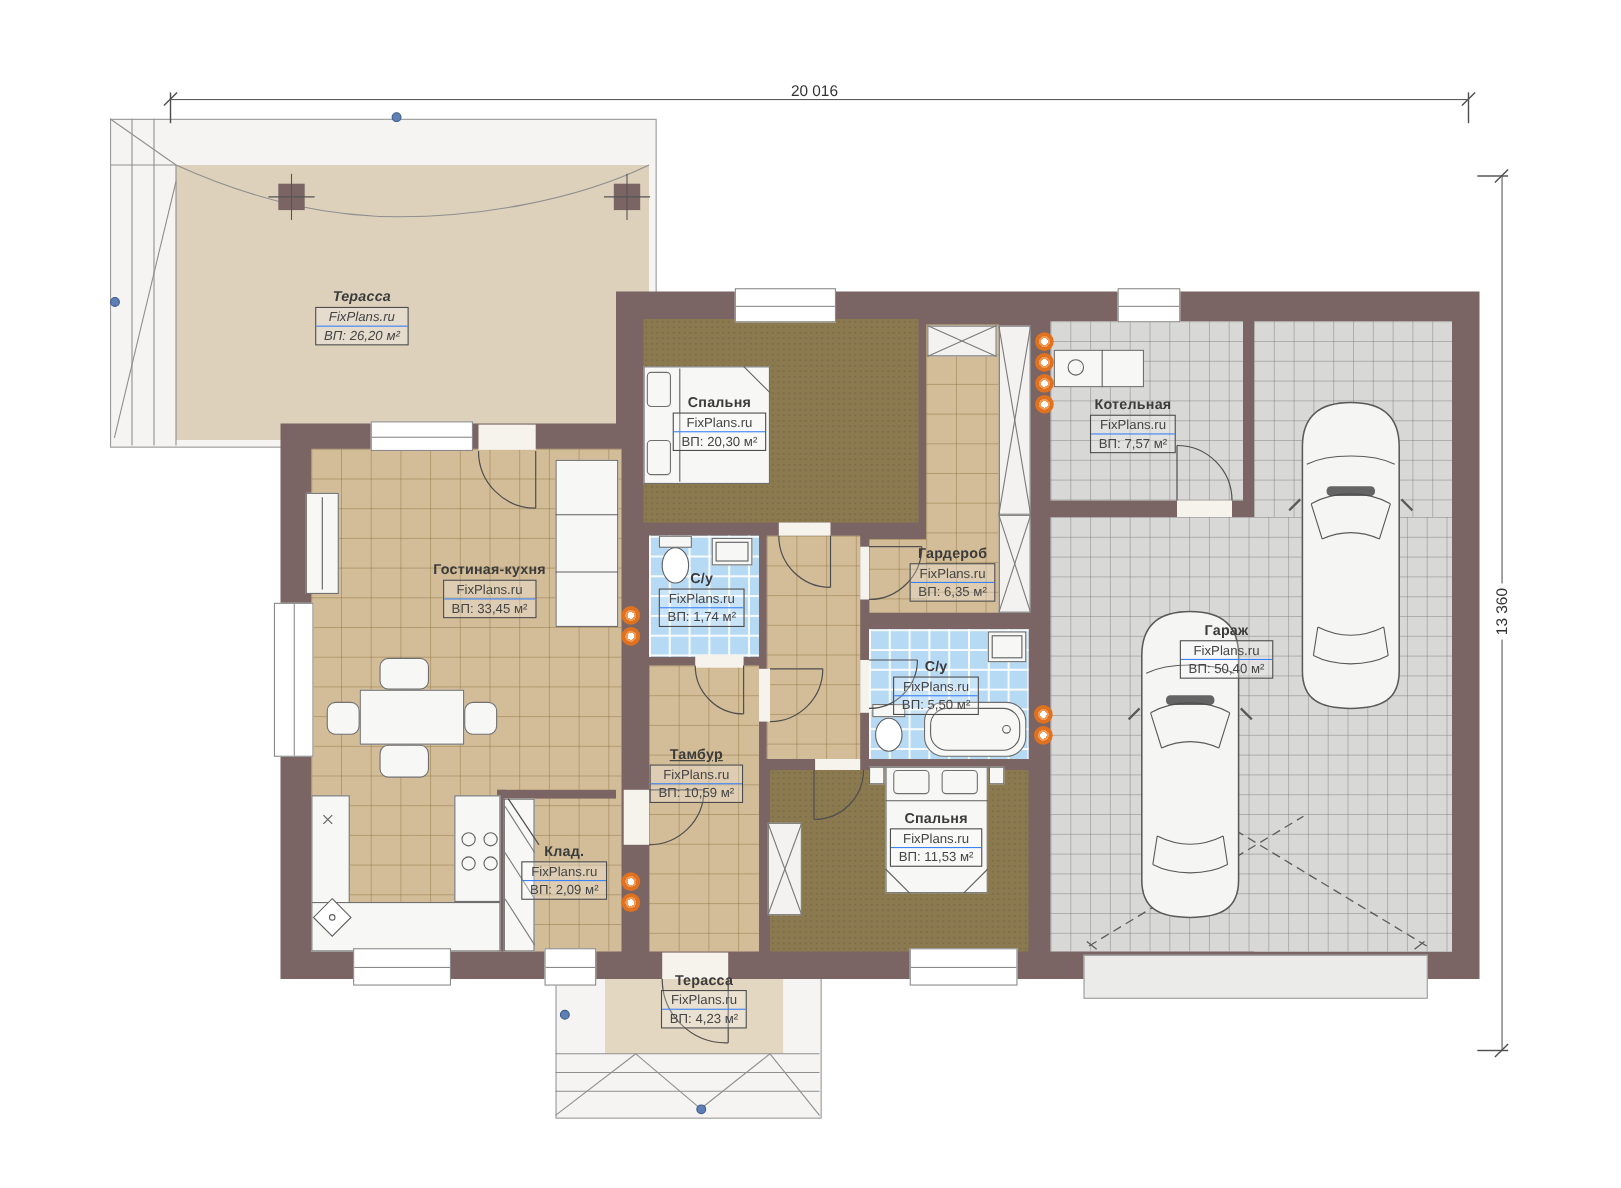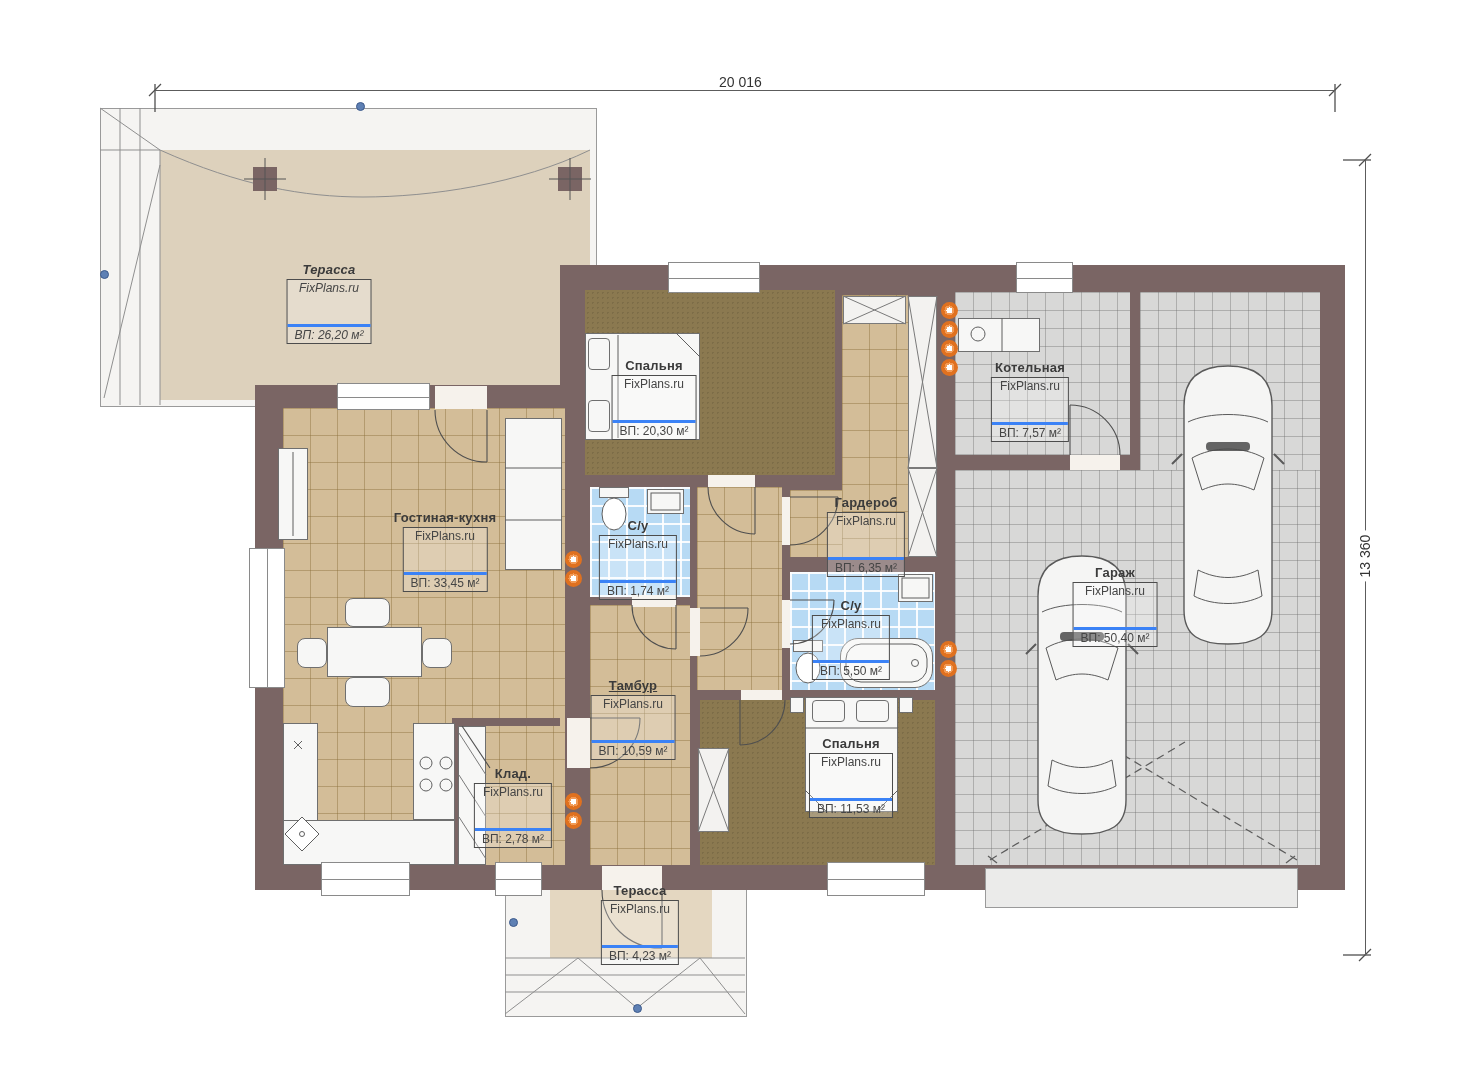--- a/index.html
+++ b/index.html
@@ -40,21 +40,21 @@
   
   .rad{width:17px;height:17px;border-radius:50%;z-index:22;
     background:radial-gradient(circle,#ffffff 0 3px,#f headquarters 0,#f29a55 3px 5px,#e0711f 5px 8.5px);}
   .rad{background:radial-gradient(circle,#ffffff 0 3px,#f29a55 3px 5px,#e0711f 5px 8.5px);}
   .bluedot{width:9px;height:9px;border-radius:50%;background:#5e80b4;border:1px solid #3d5a8c;z-index:22;box-sizing:border-box;}
   
   .room-label{z-index:30;transform:translateX(-50%);text-align:center;color:#3b3b3b;}
   .room-name{font-size:13px;font-weight:bold;letter-spacing:.2px;margin-bottom:2px;white-space:nowrap;}
   .label-box{display:inline-block;border:1px solid #4c4c4c;background:rgba(255,255,255,.25);}
   .label-box .row{font-size:12px;padding:1px 7px;white-space:nowrap;color:#454545;}
-  .label-box .row + .row{border-top:3px solid #3b82f6;margin-top:28px;}
+  .label-box .row + .row{border-top:1px solid #3b82f6;}
   
   .dim-line-h{height:0;border-top:1px solid #5c5c5c;z-index:30;}
   .dim-line-v{width:0;border-left:1px solid #5c5c5c;z-index:30;}
   .dim-text{font-size:14px;color:#333;z-index:30;background:#fff;padding:0 4px;}
   .dim-text-v{transform:rotate(-90deg);transform-origin:center;}
   svg.overlay{position:absolute;left:0;top:0;z-index:20;pointer-events:none;}
 </style>
 </head>
 <body>
 
@@ -326,21 +326,21 @@
 <div class="abs room-label" style="left:851px;top:598px;">
   <div class="room-name">С/у</div>
   <div class="label-box"><div class="row">FixPlans.ru</div><div class="row">ВП: 5,50 м²</div></div>
 </div>
 <div class="abs room-label" style="left:633px;top:678px;text-decoration:underline;">
   <div class="room-name">Тамбур</div>
   <div class="label-box"><div class="row">FixPlans.ru</div><div class="row">ВП: 10,59 м²</div></div>
 </div>
 <div class="abs room-label" style="left:513px;top:766px;">
   <div class="room-name">Клад.</div>
-  <div class="label-box"><div class="row">FixPlans.ru</div><div class="row">ВП: 2,78 м²</div></div>
+  <div class="label-box"><div class="row">FixPlans.ru</div><div class="row">ВП: 2,09 м²</div></div>
 </div>
 <div class="abs room-label" style="left:851px;top:736px;">
   <div class="room-name">Спальня</div>
   <div class="label-box"><div class="row">FixPlans.ru</div><div class="row">ВП: 11,53 м²</div></div>
 </div>
 <div class="abs room-label" style="left:640px;top:883px;">
   <div class="room-name">Терасса</div>
   <div class="label-box"><div class="row">FixPlans.ru</div><div class="row">ВП: 4,23 м²</div></div>
 </div>
 

